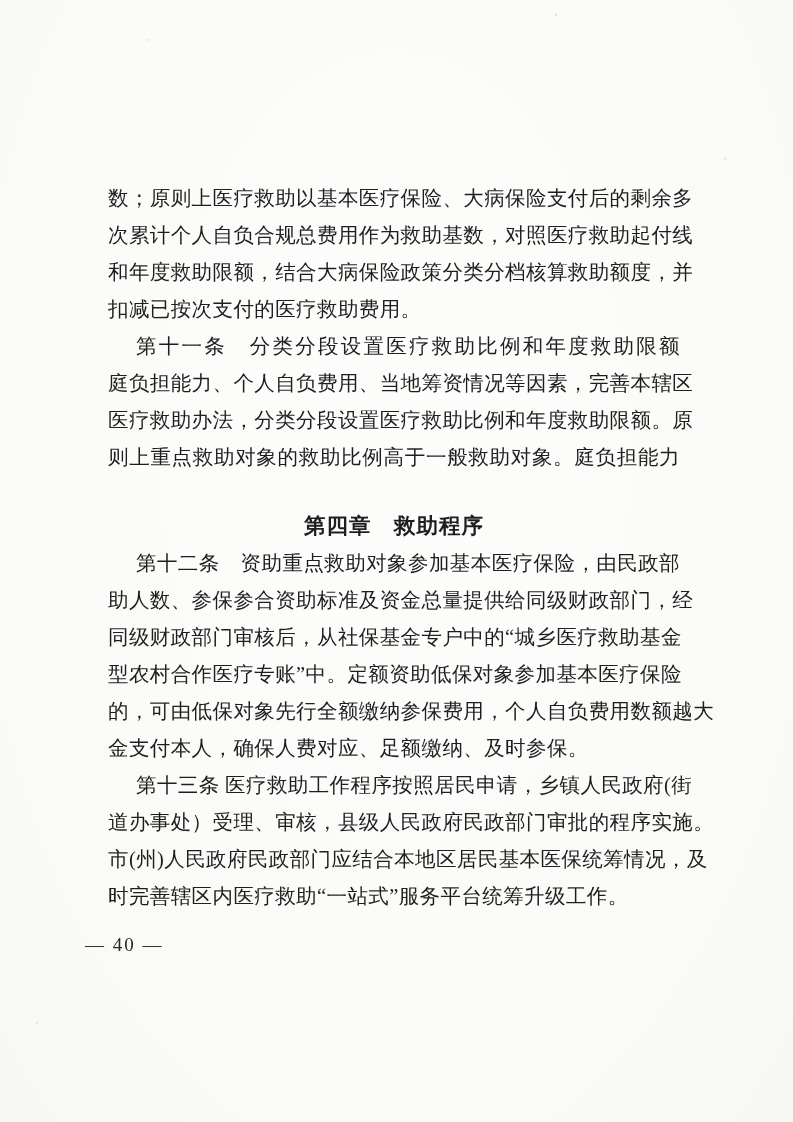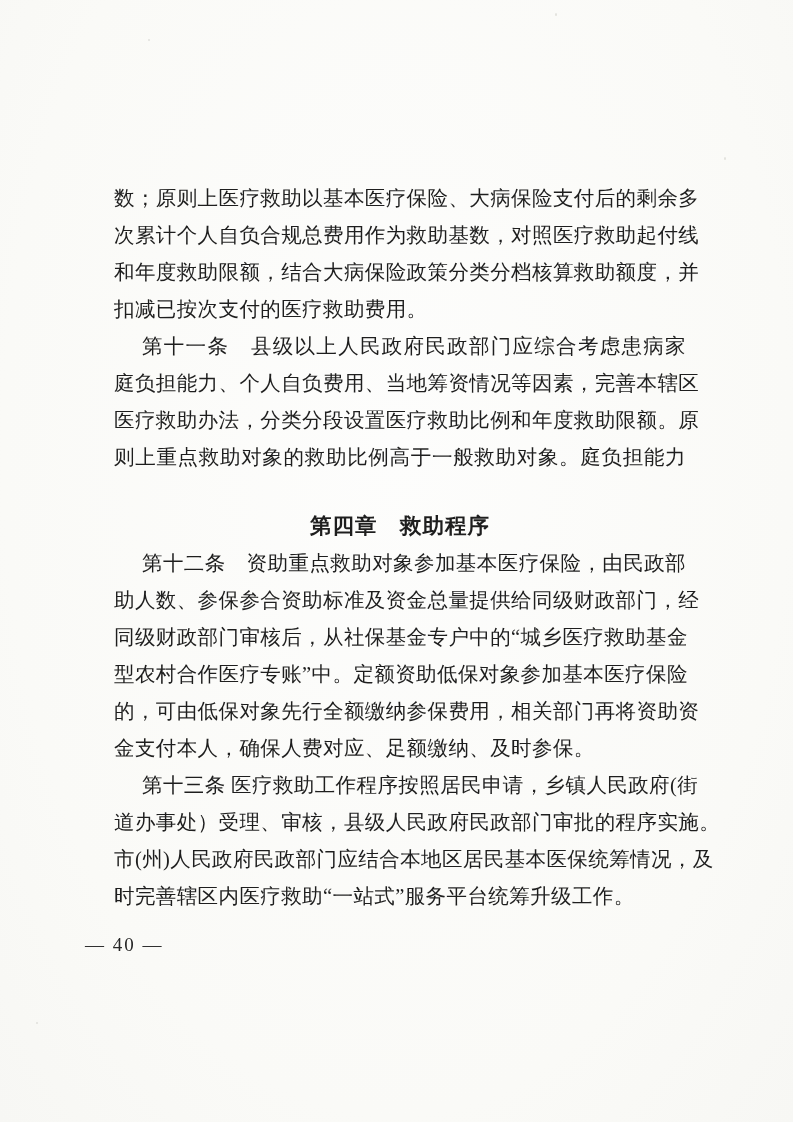--- a/index.html
+++ b/index.html
@@ -13,21 +13,21 @@
     height: 1122px;
     margin: 0 auto;
     background: #fbfbf9;
     background-image: radial-gradient(ellipse at 50% 40%, #fdfdfc 0%, #fafaf7 70%, #f7f7f4 100%);
     overflow: hidden;
     font-family: "Liberation Serif", "DejaVu Serif", serif;
     color: #1e1e1e;
   }
   .text-block {
     position: absolute;
-    left: 114px;
+    left: 108px;
     top: 180px;
     width: 572px;
   }
   .line {
     height: 37px;
     line-height: 37px;
     font-size: 20.5px;
     white-space: nowrap;
     letter-spacing: 0.4px;
     text-rendering: optimizeLegibility;
@@ -77,30 +77,30 @@
   <span class="speck s1"></span>
   <span class="speck s2"></span>
   <span class="speck s3"></span>
   <span class="speck s4"></span>
 
   <div class="text-block">
       <div class="line fill">数；原则上医疗救助以基本医疗保险、大病保险支付后的剩余多</div>
       <div class="line fill">次累计个人自负合规总费用作为救助基数，对照医疗救助起付线</div>
       <div class="line fill">和年度救助限额，结合大病保险政策分类分档核算救助额度，并</div>
       <div class="line">扣减已按次支付的医疗救助费用。</div>
-      <div class="line indent fill">第十一条　县级以上人民政府民政部门应综合考虑患病家</div>
+      <div class="line indent fill">第十一条　分类分段设置医疗救助比例和年度救助限额</div>
       <div class="line fill">庭负担能力、个人自负费用、当地筹资情况等因素，完善本辖区</div>
       <div class="line fill">医疗救助办法，分类分段设置医疗救助比例和年度救助限额。原</div>
       <div class="line fill">则上重点救助对象的救助比例高于一般救助对象。庭负担能力</div>
       <div class="line heading">第四章　救助程序</div>
       <div class="line indent fill">第十二条　资助重点救助对象参加基本医疗保险，由民政部</div>
       <div class="line fill">助人数、参保参合资助标准及资金总量提供给同级财政部门，经</div>
       <div class="line fill">同级财政部门审核后，从社保基金专户中的“城乡医疗救助基金</div>
       <div class="line fill">型农村合作医疗专账”中。定额资助低保对象参加基本医疗保险</div>
-      <div class="line fill">的，可由低保对象先行全额缴纳参保费用，相关部门再将资助资</div>
+      <div class="line fill">的，可由低保对象先行全额缴纳参保费用，个人自负费用数额越大</div>
       <div class="line">金支付本人，确保人费对应、足额缴纳、及时参保。</div>
       <div class="line indent fill">第十三条 医疗救助工作程序按照居民申请，乡镇人民政府(街</div>
       <div class="line fill">道办事处）受理、审核，县级人民政府民政部门审批的程序实施。</div>
       <div class="line fill">市(州)人民政府民政部门应结合本地区居民基本医保统筹情况，及</div>
       <div class="line">时完善辖区内医疗救助“一站式”服务平台统筹升级工作。</div>
     </div>
 
   <div class="page-number">— 40 —</div>
 </div>
 

